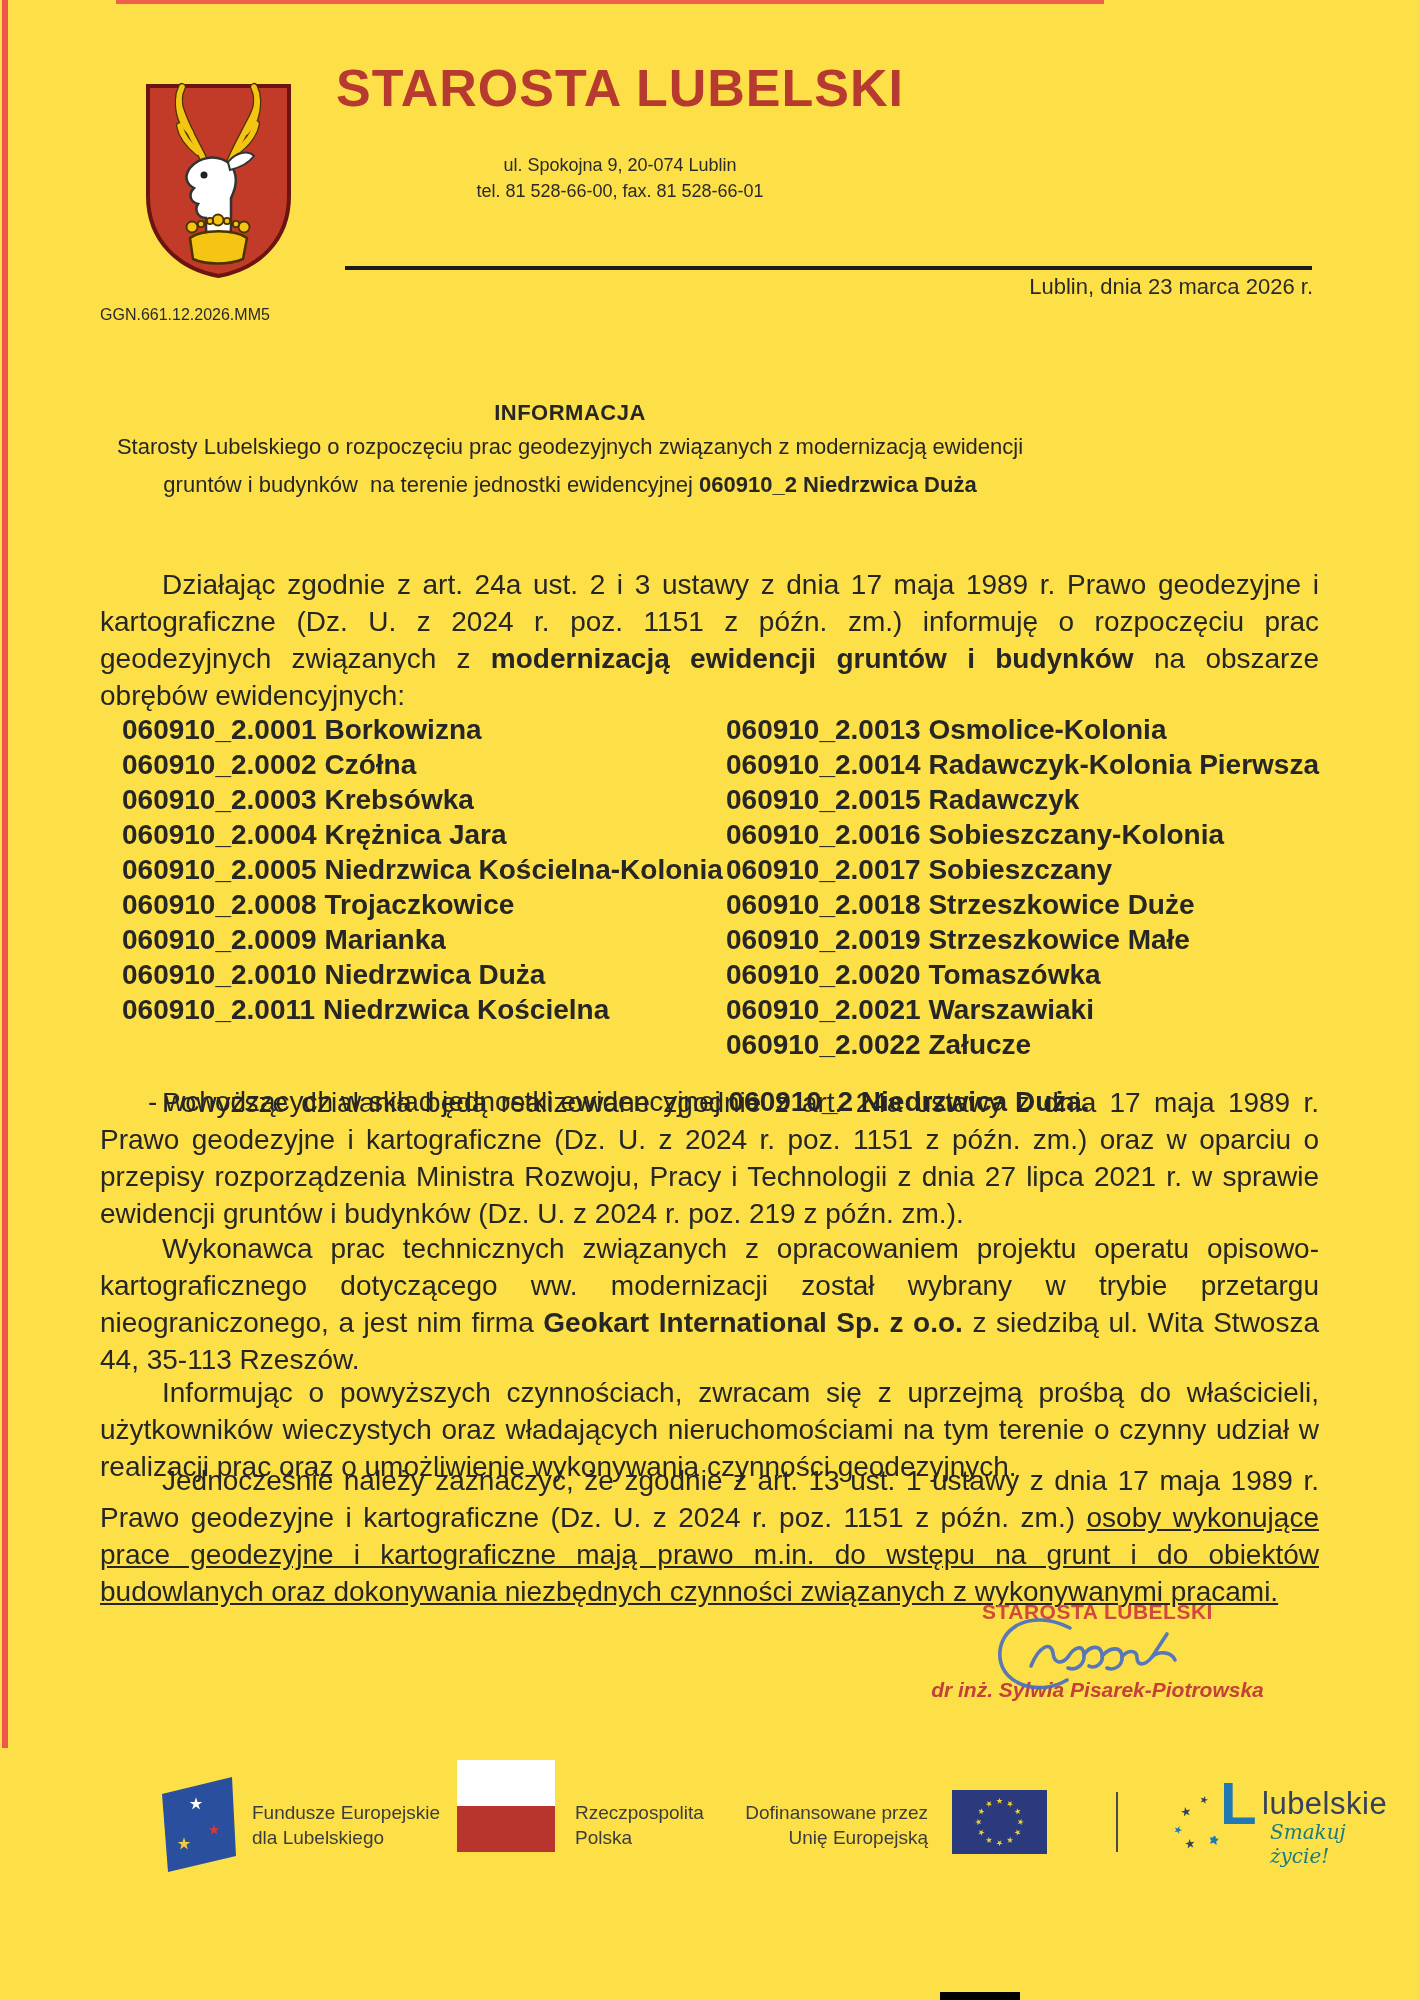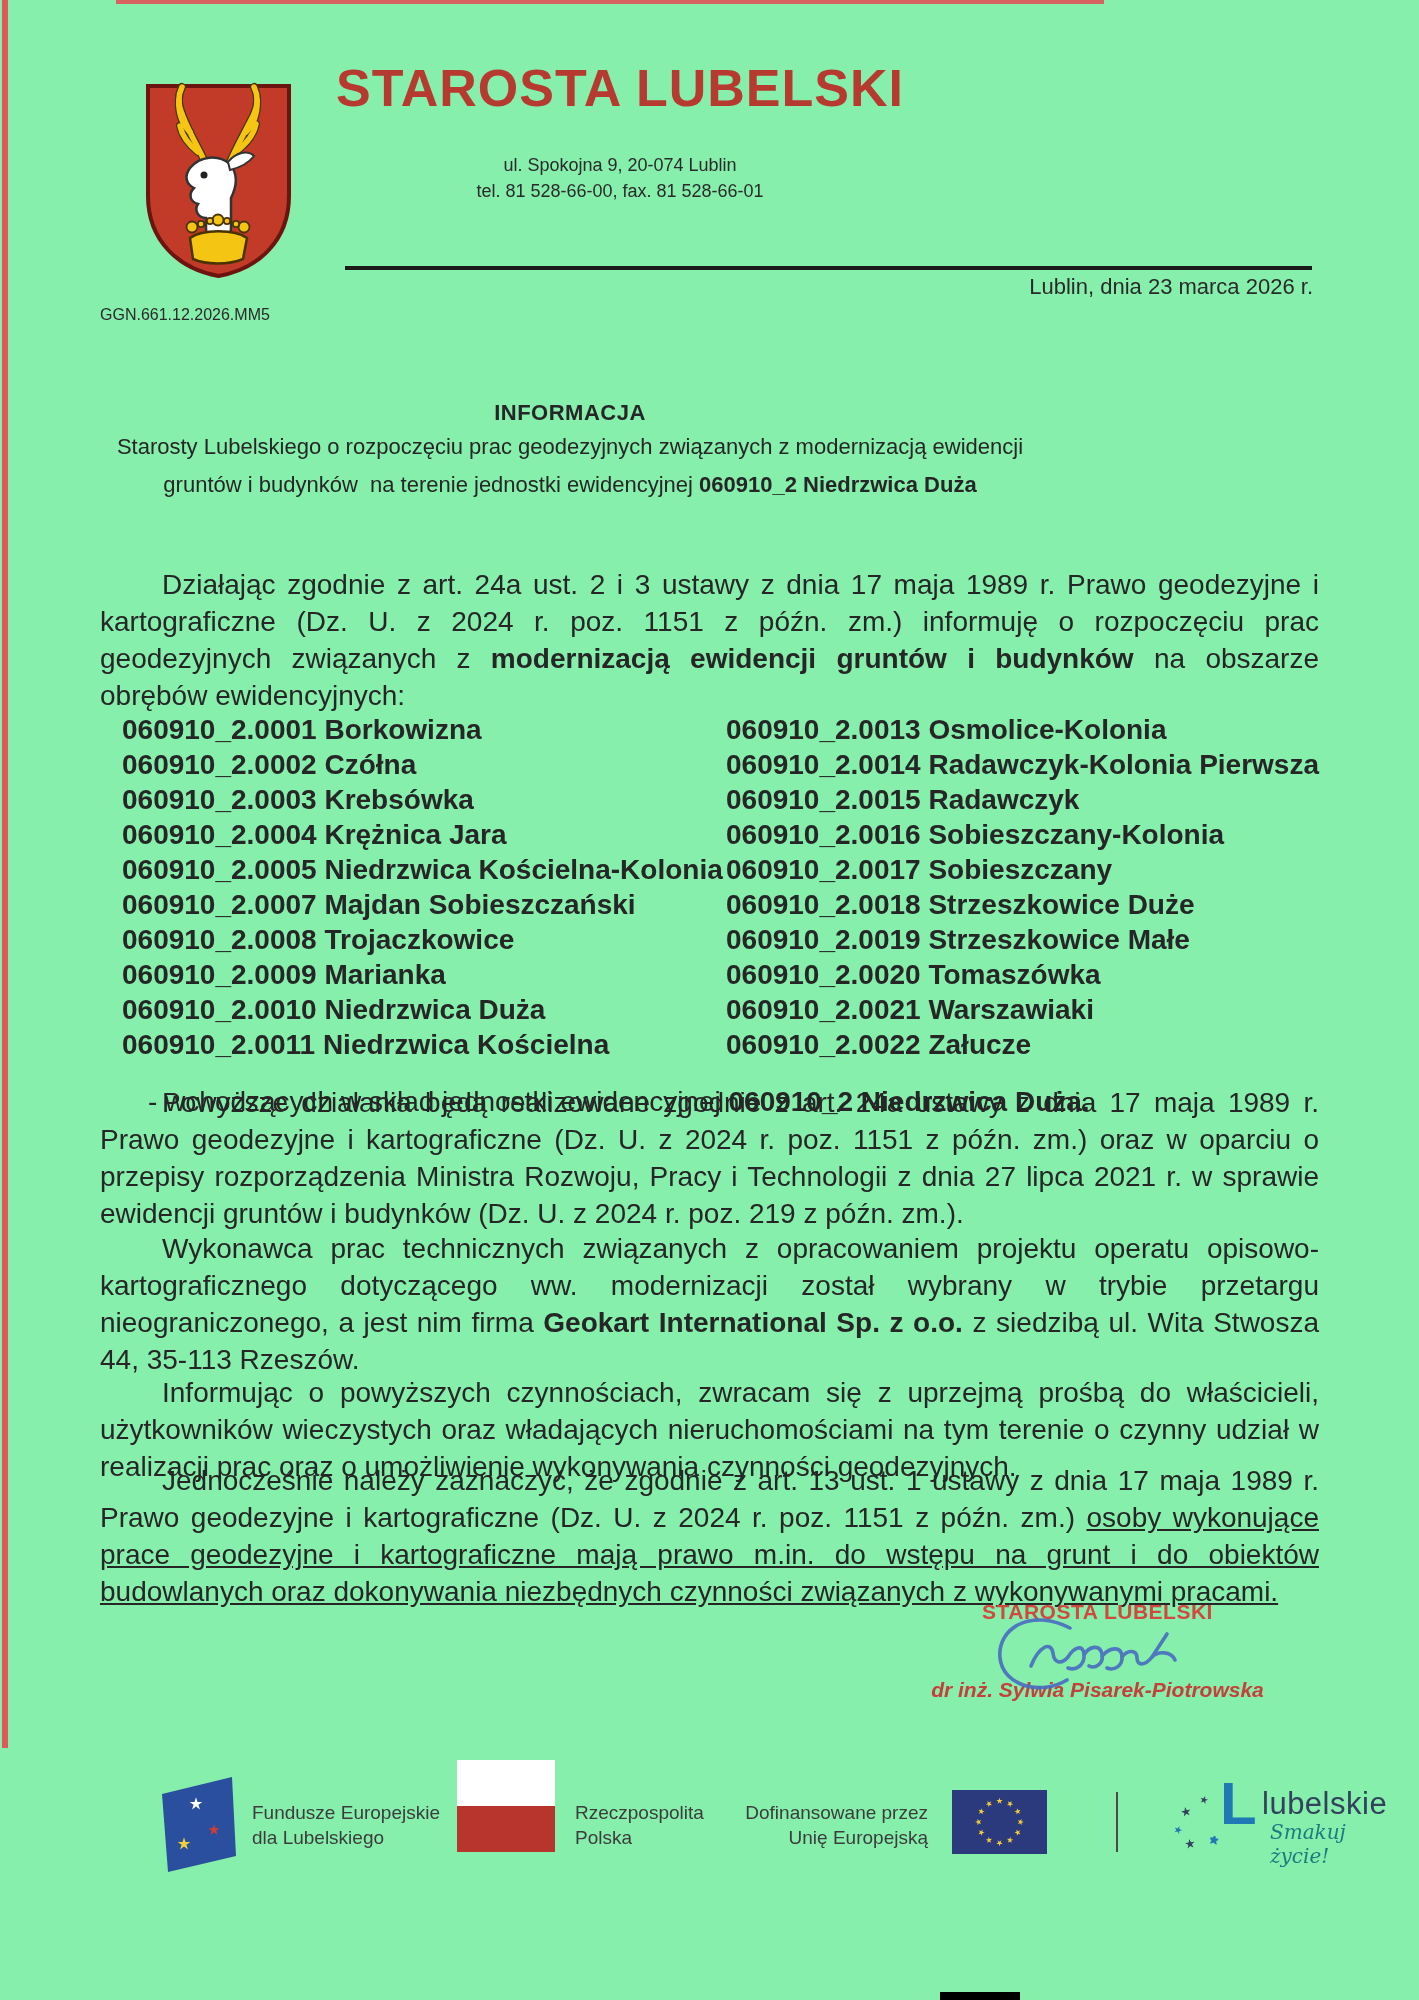--- a/index.html
+++ b/index.html
@@ -1,17 +1,17 @@
 <!DOCTYPE html>
 <html><head>
 <meta charset="utf-8">
 <style>
   html,body{margin:0;padding:0;background:#e9e9e9;}
   .page{
-    position:relative;width:1419px;height:2000px;background:#86efac;
+    position:relative;width:1419px;height:2000px;background:#fde047;
     overflow:hidden;font-family:"Liberation Sans",sans-serif;color:#262626;
   }
   
   .artifact-left{position:absolute;left:2px;top:0;width:6px;height:1748px;background:#ee3d4d;opacity:.85;}
   .artifact-top{position:absolute;left:116px;top:0;width:988px;height:4px;background:#ee3d4d;opacity:.8;}
   .black-bar{position:absolute;left:940px;top:1992px;width:80px;height:8px;background:#000;}
 
   
   .coa{position:absolute;left:140px;top:78px;width:157px;height:205px;}
   .header-text{position:absolute;left:290px;top:58px;width:660px;text-align:center;}
@@ -137,21 +137,20 @@
 
     <p class="para abs" style="top:0;"><span>Działając zgodnie z art. 24a ust. 2 i 3 ustawy z dnia 17 maja 1989 r. Prawo geodezyjne i kartograficzne (Dz. U. z 2024 r. poz. 1151 z późn. zm.) informuję o rozpoczęciu prac geodezyjnych związanych z </span><b>modernizacją ewidencji gruntów i budynków</b><span> na obszarze obrębów ewidencyjnych:</span></p>
 
     <div class="districts">
       <div class="col-left">
         <div class="district-item">060910_2.0001 Borkowizna</div>
         <div class="district-item">060910_2.0002 Czółna</div>
         <div class="district-item">060910_2.0003 Krebsówka</div>
         <div class="district-item">060910_2.0004 Krężnica Jara</div>
         <div class="district-item">060910_2.0005 Niedrzwica Kościelna-Kolonia</div>
-        <div class="district-item">060910_2.0007 Majdan Sobieszczański</div>
         <div class="district-item">060910_2.0008 Trojaczkowice</div>
         <div class="district-item">060910_2.0009 Marianka</div>
         <div class="district-item">060910_2.0010 Niedrzwica Duża</div>
         <div class="district-item">060910_2.0011 Niedrzwica Kościelna</div>
       </div>
       <div class="col-right">
         <div class="district-item">060910_2.0013 Osmolice-Kolonia</div>
         <div class="district-item">060910_2.0014 Radawczyk-Kolonia Pierwsza</div>
         <div class="district-item">060910_2.0015 Radawczyk</div>
         <div class="district-item">060910_2.0016 Sobieszczany-Kolonia</div>

